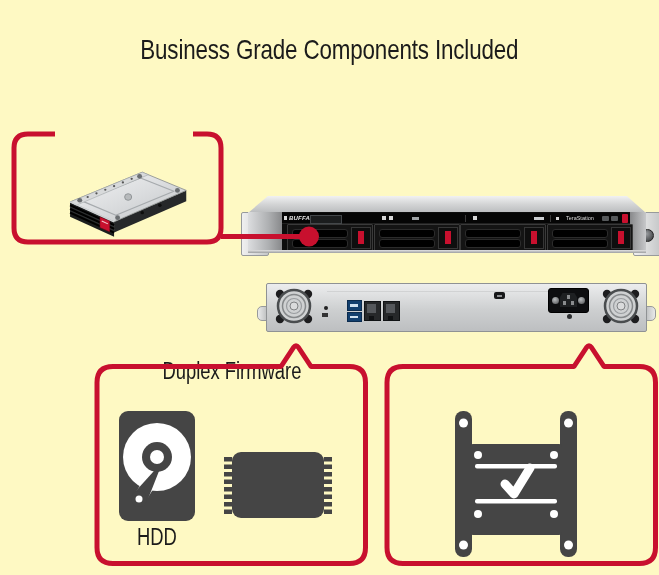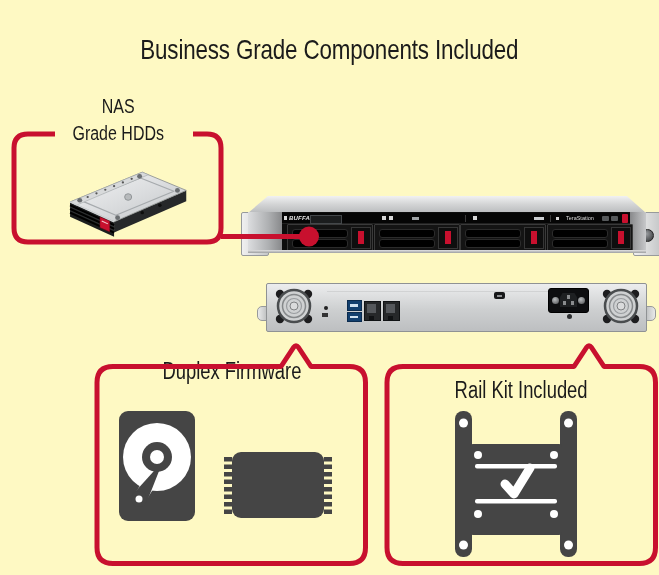--- a/index.html
+++ b/index.html
@@ -28,26 +28,20 @@
 </style>
 </head>
 <body>
 
 <div class="canvas">
 
   <div class="abs t-center" style="left:0;top:34px;width:659px;">
     <span class="cond title">Business Grade Components Included</span>
   </div>
 
-  <div class="abs t-center" style="left:12px;top:93px;width:212px;">
-    <div class="cond nas-label" style="transform-origin:50% 0;">
-      <div>NAS</div>
-      <div>Grade HDDs</div>
-    </div>
-  </div>
 
   <svg class="abs" style="left:56px;top:154px;" width="132" height="86" viewBox="0 0 150 104" preserveAspectRatio="none">
     <defs>
       <linearGradient id="hddTop" x1="0" y1="0" x2="1" y2="1">
         <stop offset="0" stop-color="#f4f5f6"></stop>
           <stop offset=".55" stop-color="#d9dbdd"></stop>
         <stop offset="1" stop-color="#bfc2c5"></stop>
       </linearGradient>
     </defs>
 
@@ -258,24 +252,24 @@
       <rect x="100" y="7" width="8" height="4.5"></rect>
         <rect x="100" y="14.5" width="8" height="4.5"></rect>
       <rect x="100" y="22" width="8" height="4.5"></rect>
         <rect x="100" y="29.5" width="8" height="4.5"></rect>
       <rect x="100" y="37" width="8" height="4.5"></rect>
         <rect x="100" y="44.5" width="8" height="4.5"></rect>
       <rect x="100" y="52" width="8" height="4.5"></rect>
         <rect x="100" y="59.5" width="8" height="4.5"></rect>
     </g>
   </svg>
-
-  <div class="abs t-center" style="left:387px;top:377px;width:269px;">
-    <span class="cond callout-title">Rail Kit Included</span>
-  </div>
+  <div class="abs t-center" style="left:119px;top:524px;width:76px;">
+    <span class="cond icon-label">HDD</span>
+  </div>
+
   <svg class="abs" style="left:455px;top:411px;" width="122" height="146" viewBox="0 0 122 146">
     <rect x="0" y="0" width="17" height="146" rx="8" fill="#454545"></rect>
     <rect x="105" y="0" width="17" height="146" rx="8" fill="#454545"></rect>
     <rect x="15" y="33" width="92" height="91" rx="3" fill="#454545"></rect>
     <circle cx="8.5" cy="12" r="4.5" fill="#fff"></circle>
       <circle cx="113.5" cy="12" r="4.5" fill="#fff"></circle>
     <circle cx="8.5" cy="134" r="4.5" fill="#fff"></circle>
       <circle cx="113.5" cy="134" r="4.5" fill="#fff"></circle>
     <circle cx="23" cy="44" r="4" fill="#fff"></circle>
       <circle cx="99" cy="44" r="4" fill="#fff"></circle>

